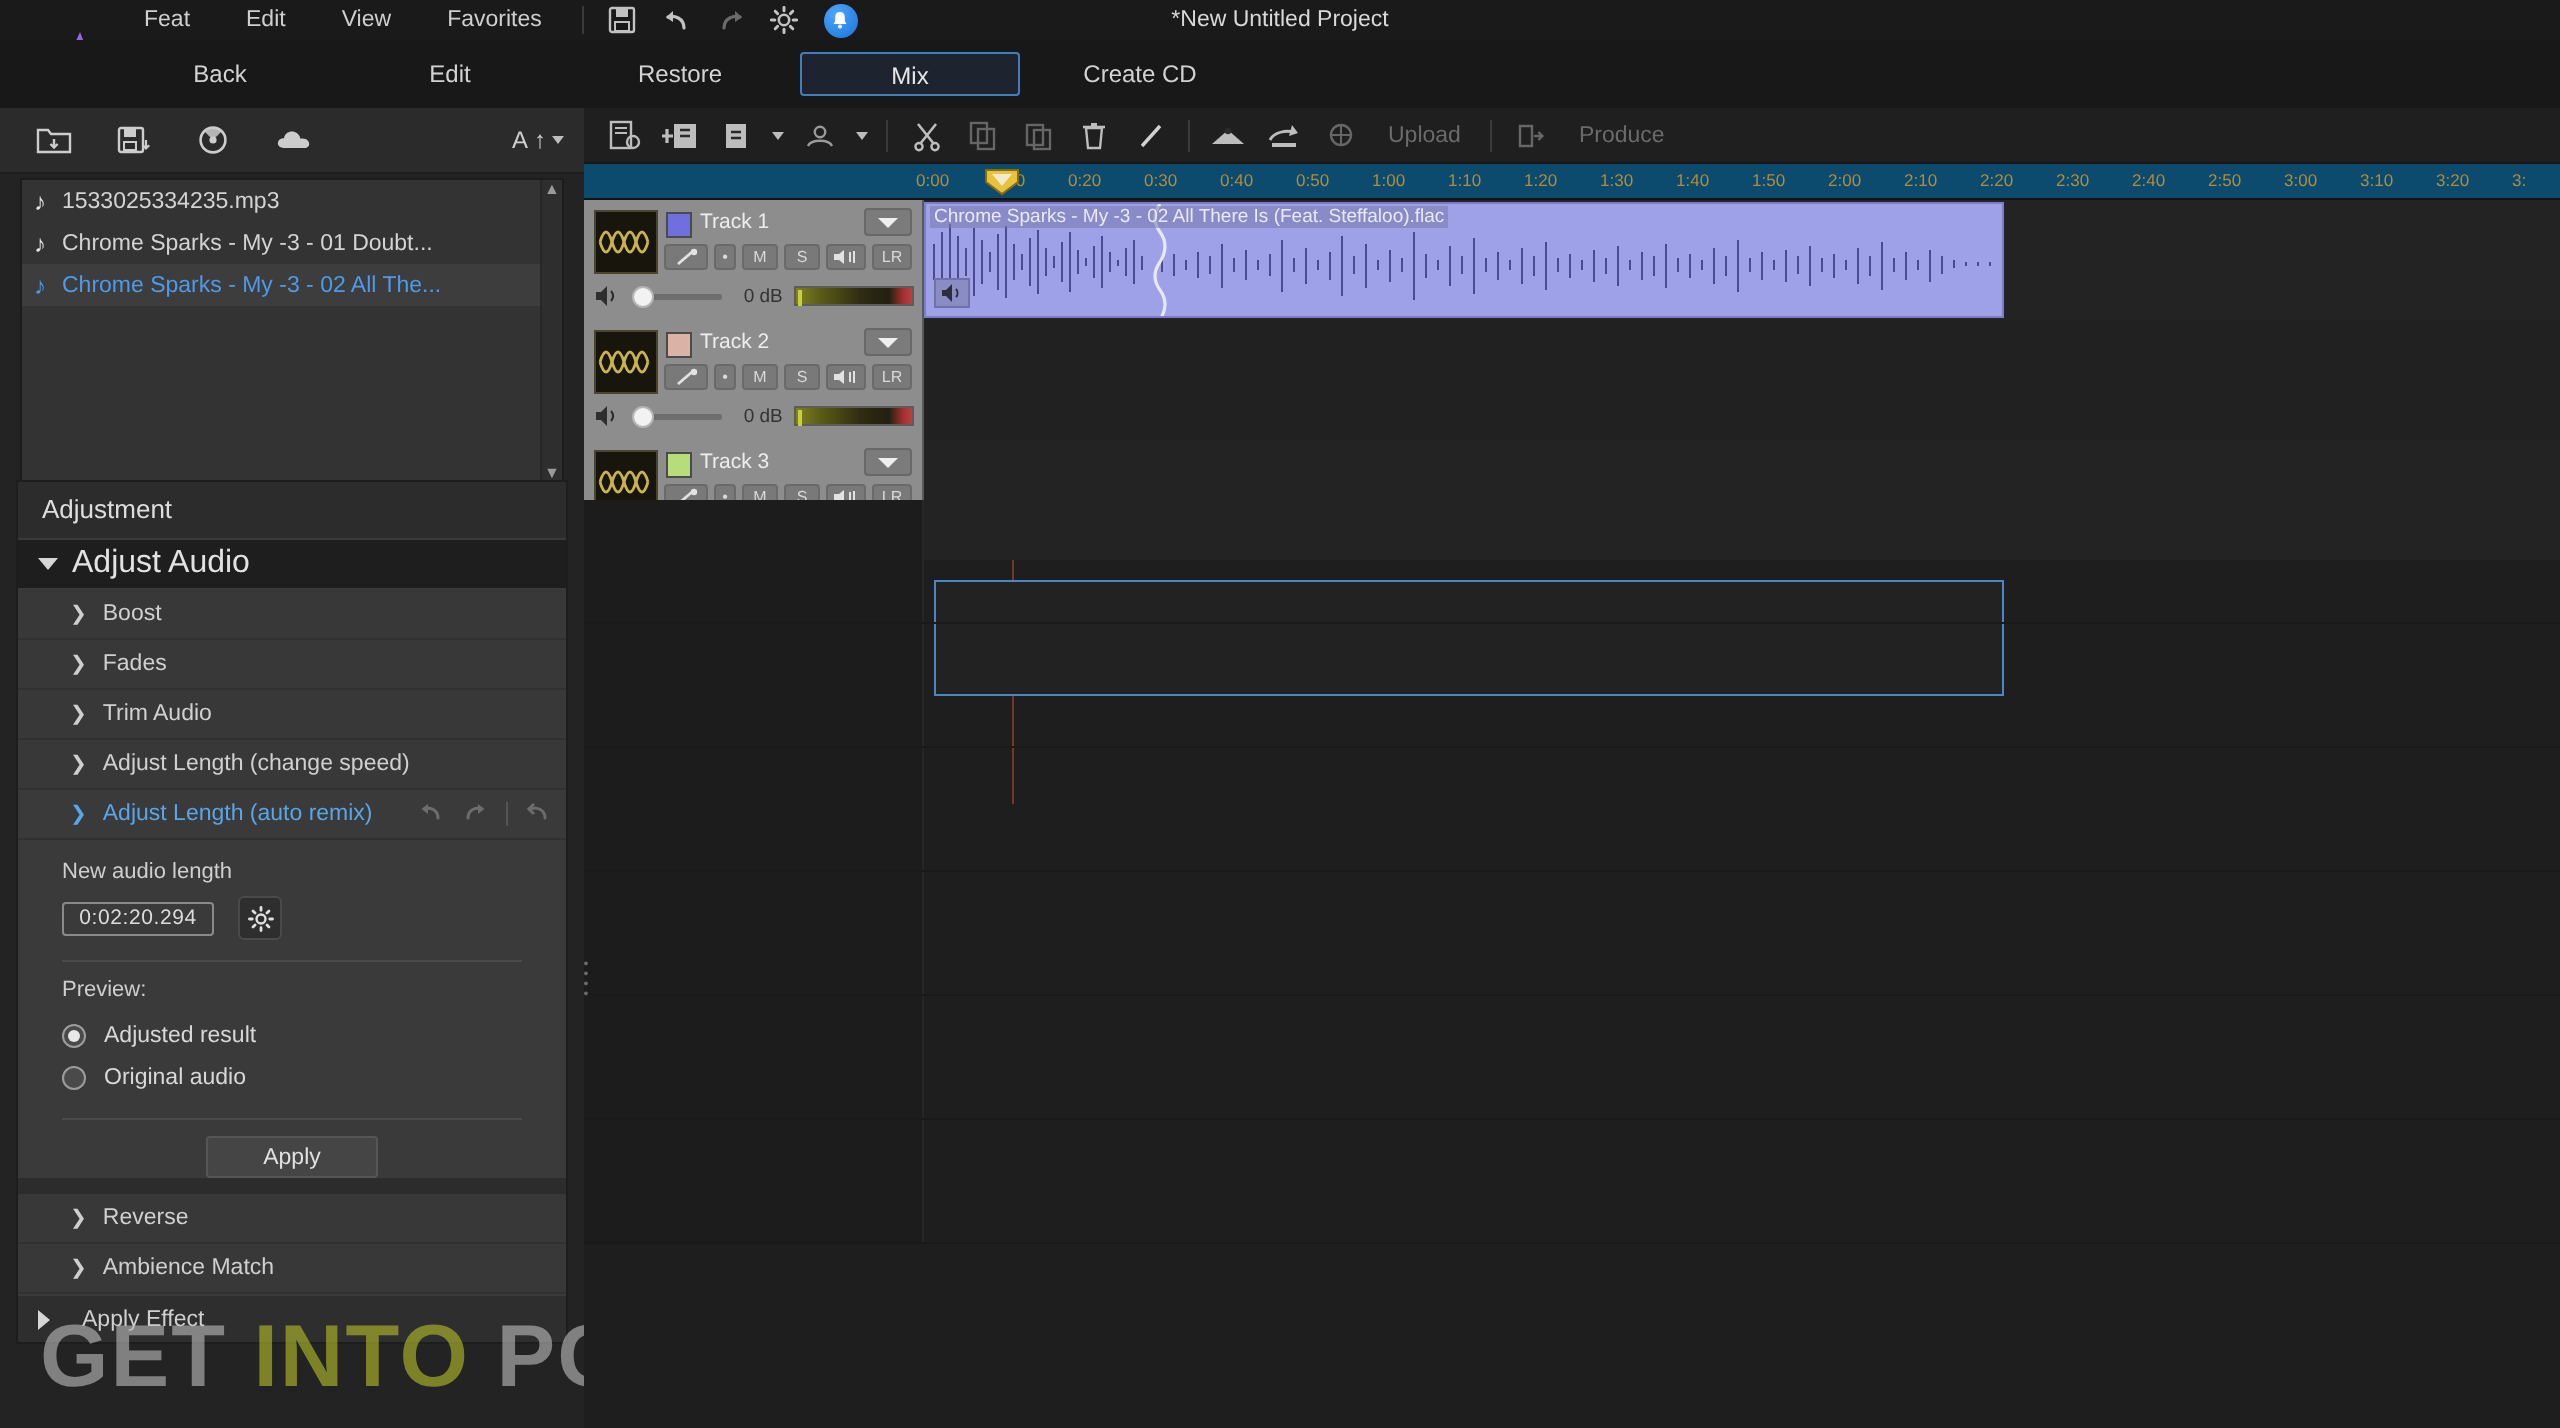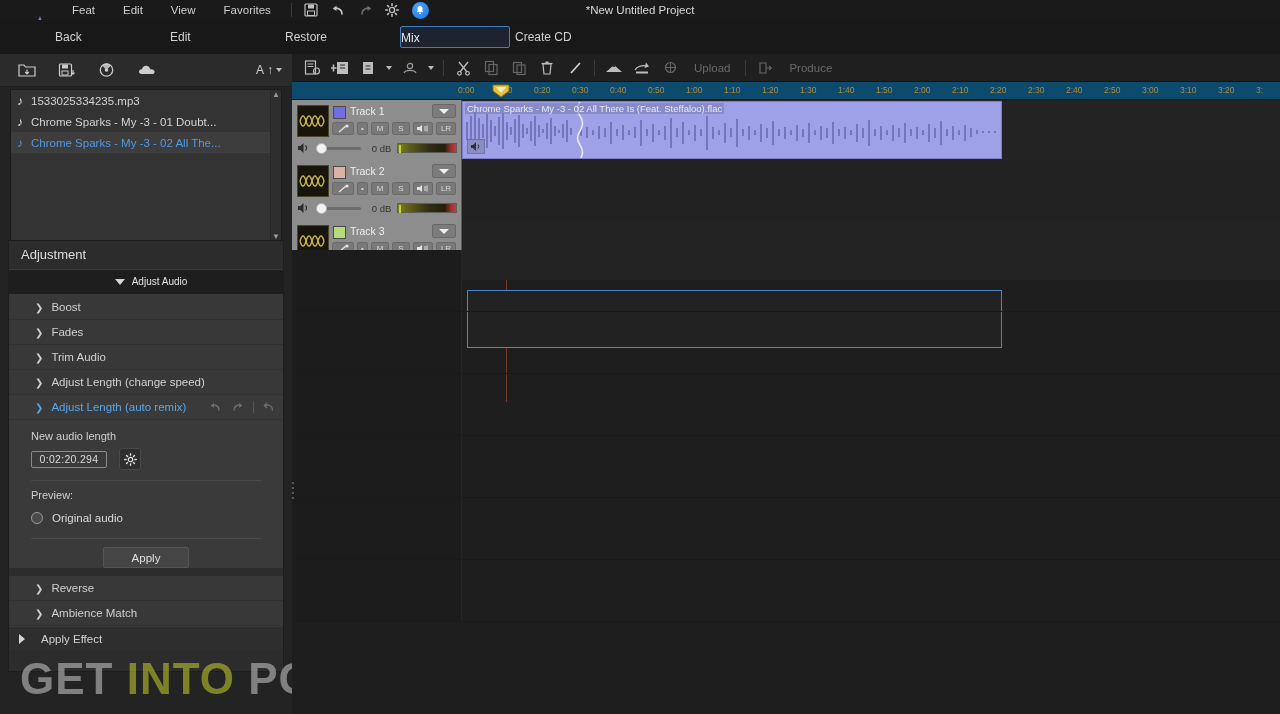--- a/index.html
+++ b/index.html
@@ -37,21 +37,21 @@
 
   
   .logo{position:absolute;left:10px;top:12px;width:42px;height:34px;}
 
   
   .tabstrip{
     position:absolute;left:0;top:20px;width:1280px;height:34px;
     background:#181818;display:flex;align-items:center;
   }
   .tab{
-    font-size:12px;color:#d2d2d2;height:22px;line-height:22px;text-align:left;
+    font-size:12px;color:#d2d2d2;height:22px;line-height:22px;text-align:center;
     cursor:default;
   }
   .tab.active{
     border:1px solid #3f7fbf;background:#1d2430;color:#e8e8e8;border-radius:2px;
   }
 
   
   .leftcol{position:absolute;left:0;top:54px;width:292px;height:660px;background:#232323;}
 
   .lib-toolbar{
@@ -79,23 +79,23 @@
 
   .dotgrip{position:absolute;left:131px;top:232px;font-size:8px;letter-spacing:1px;color:#777;}
 
   
   .adjpanel{
     position:absolute;left:8px;top:186px;width:276px;height:432px;
     background:#2c2c2c;border:1px solid #1d1d1d;
   }
   .adj-title{height:28px;line-height:28px;padding-left:12px;font-size:13px;color:#dedede;background:#2c2c2c;}
   .adj-head{
-    height:26px;line-height:26px;padding-left:10px;font-size:10px;color:#e2e2e2;
+    height:26px;line-height:26px;padding-left:10px;font-size:16px;color:#e2e2e2;
     background:#1e1e1e;border-top:1px solid #3a3a3a;border-bottom:1px solid #3a3a3a;
-    display:flex;align-items:center;gap:7px;justify-content:center;
+    display:flex;align-items:center;gap:7px;
   }
   .tri-down{width:0;height:0;border-left:5px solid transparent;border-right:5px solid transparent;border-top:6px solid #d6d6d6;}
   .adj-row{
     height:25px;display:flex;align-items:center;gap:8px;
     padding-left:26px;font-size:11.5px;color:#d0d0d0;
     border-bottom:1px solid #313131;background:#383838;cursor:default;
   }
   .adj-row .chev{color:#cfcfcf;font-size:10px;}
   .adj-row.open{background:#3a3a3a;color:#58a5e8;}
   .adj-row.open .chev{color:#58a5e8;}
@@ -430,20 +430,24 @@
                   <line x1="2.7" y1="2.7" x2="3.8" y2="3.8"></line>
                   <line x1="10.2" y1="10.2" x2="11.3" y2="11.3"></line>
                   <line x1="11.3" y1="2.7" x2="10.2" y2="3.8"></line>
                   <line x1="3.8" y1="10.2" x2="2.7" y2="11.3"></line>
                 </g>
               </svg>
           </div>
         </div>
         <div class="hr"></div>
         <div class="lbl">Preview:</div>
+        <div class="radio-row">
+          <span class="radio on"></span>
+          <span>Adjusted result</span>
+        </div>
         <div class="radio-row">
           <span class="radio"></span>
           <span>Original audio</span>
         </div>
         <div class="hr"></div>
         <div class="apply-wrap">
           <div class="apply-btn">Apply</div>
         </div>
       </div>
 

